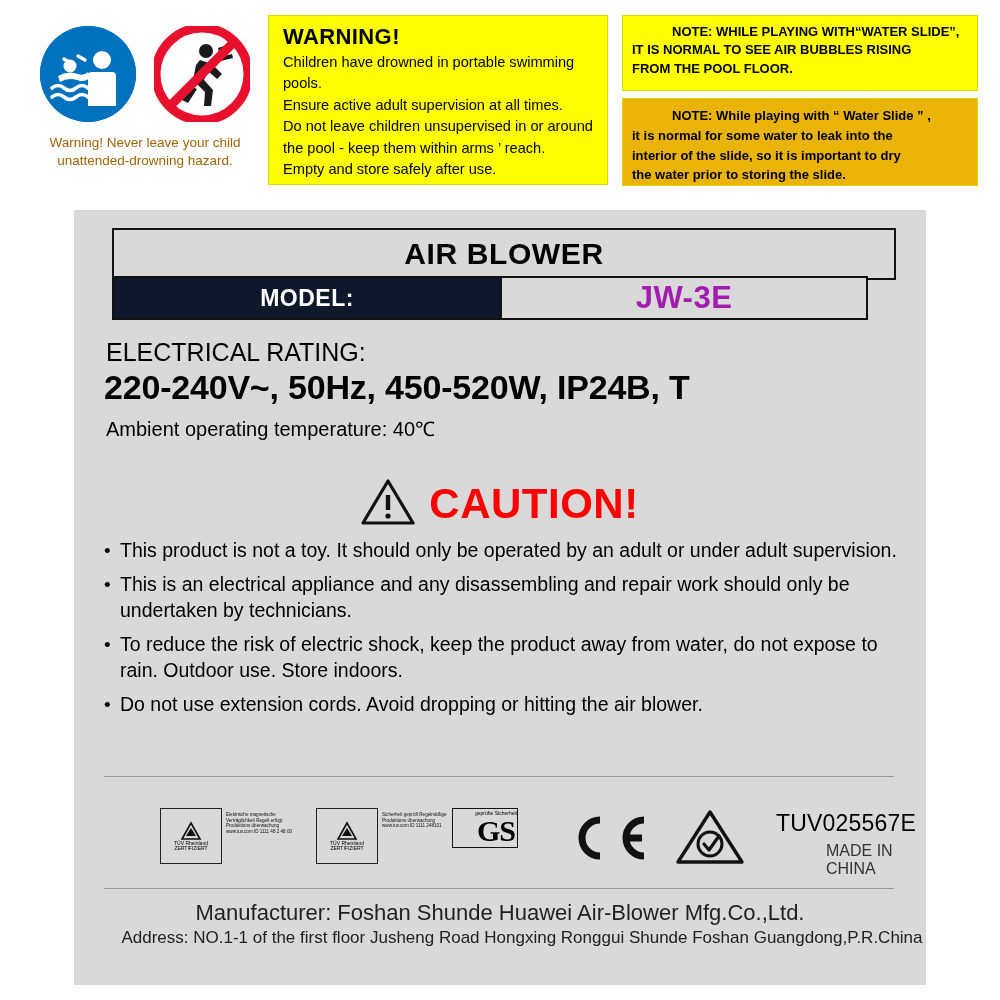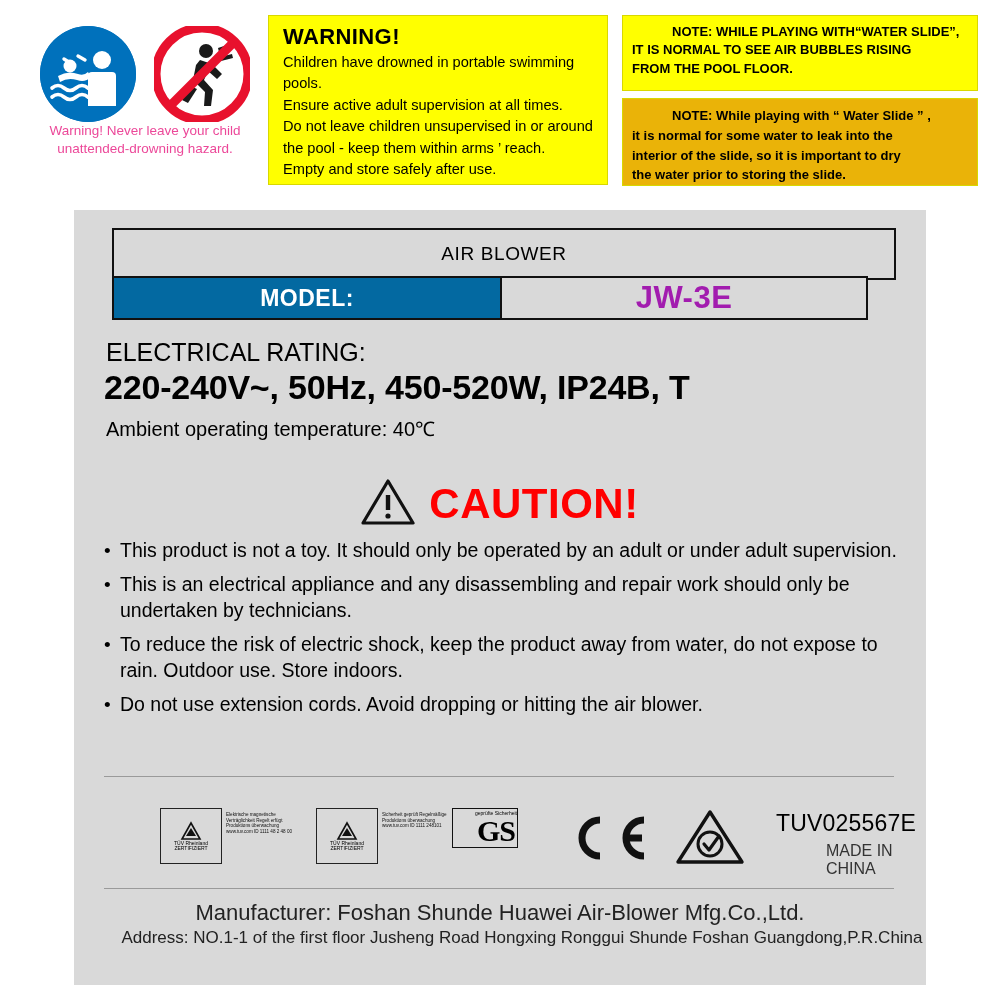--- a/index.html
+++ b/index.html
@@ -37,24 +37,25 @@
     align-items: flex-start;
   }
   .picto-circle {
     width: 96px;
     height: 96px;
     border-radius: 50%;
     position: relative;
   }
   .picto-blue { background: #0071bc; }
   .picto-caption {
+    margin-top: 12px;
     text-align: center;
     font-size: 13.5px;
     line-height: 1.35;
-    color: #ec4899;
+    color: #a16207;
     font-family: "Liberation Sans", sans-serif;
   }
 
   
   .warning-box {
     position: absolute;
     left: 268px; top: 15px;
     width: 340px;
     height: 170px;
     background: #ffff00;
@@ -126,35 +127,35 @@
     left: 38px; top: 18px;
     width: 780px;
     height: 48px;
     border: 2px solid #111;
     background: #d9d9d9;
     display: flex;
     align-items: center;
     justify-content: center;
   }
   .title-box span {
-    font-size: 19px;
-    font-weight: normal;
+    font-size: 30px;
+    font-weight: bold;
     letter-spacing: 0.6px;
   }
 
   .model-row {
     position: absolute;
     left: 38px; top: 66px;
     width: 780px;
     height: 44px;
     display: flex;
   }
   .model-cell {
     width: 390px;
-    background: #0369a1;
+    background: #0f172a;
     color: #fff;
     display: flex;
     align-items: center;
     justify-content: center;
     border: 2px solid #111;
     box-sizing: border-box;
     font-size: 23px;
     font-weight: bold;
     letter-spacing: 0.5px;
   }

